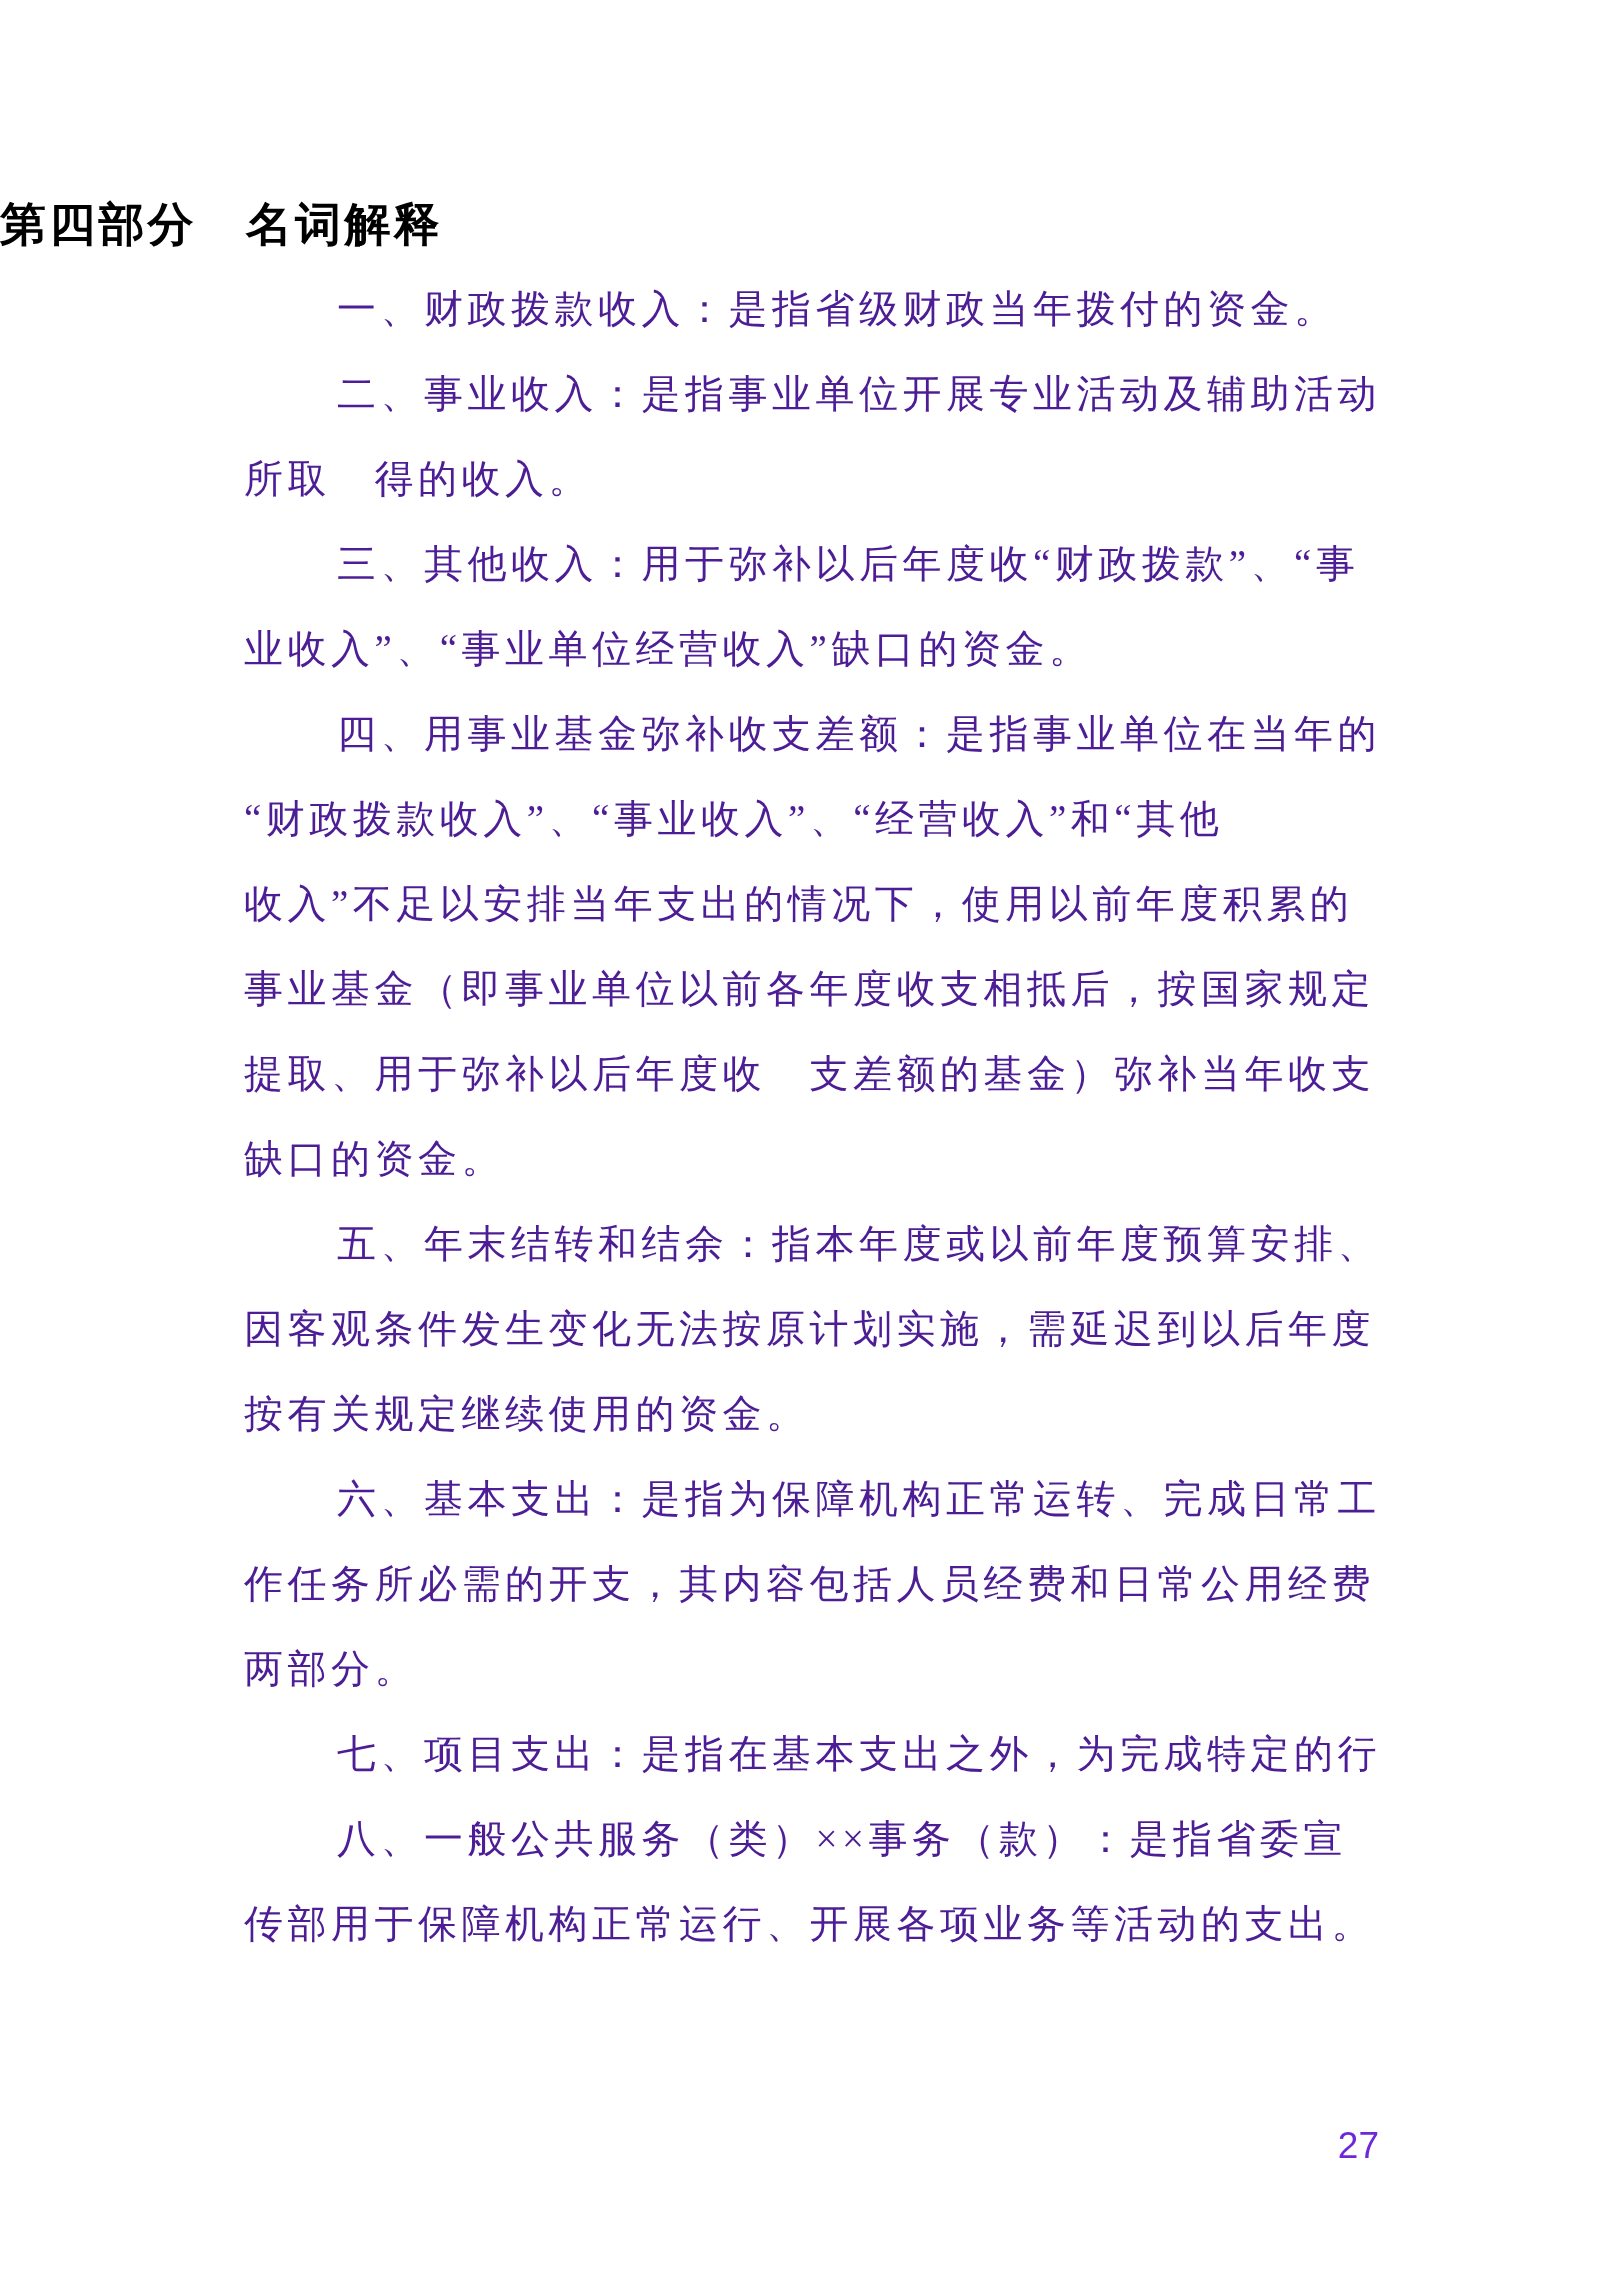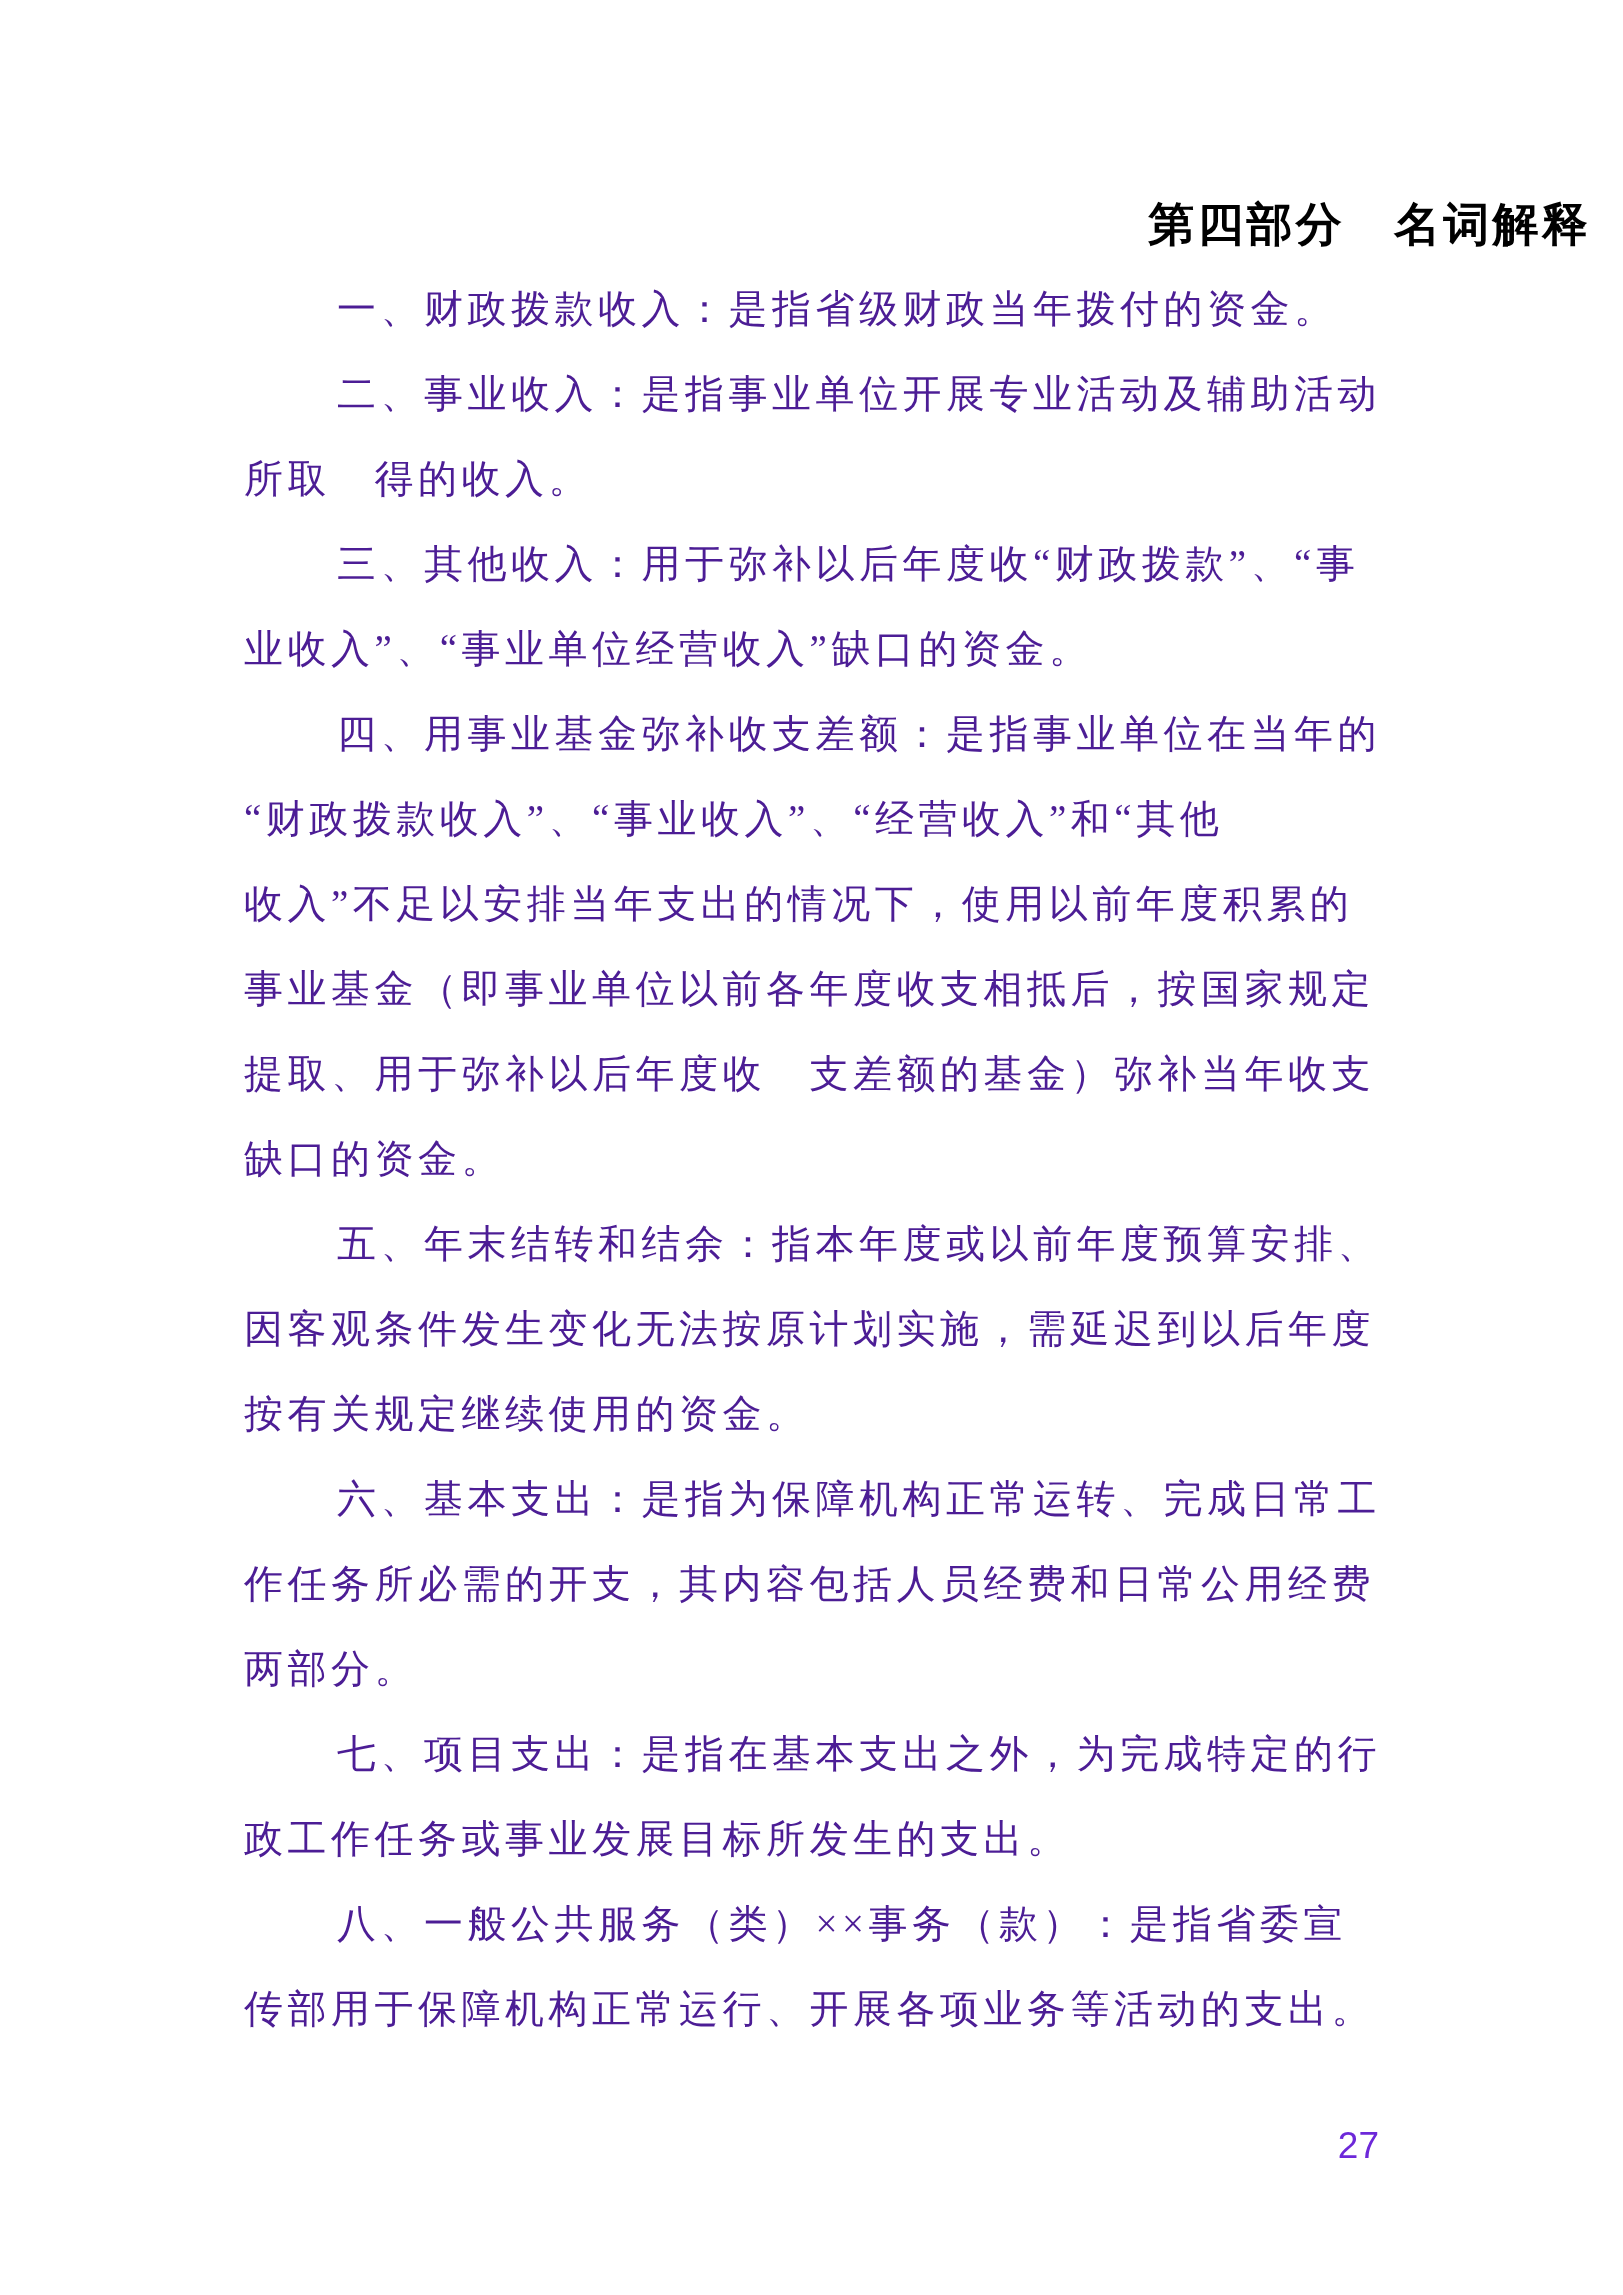--- a/index.html
+++ b/index.html
@@ -15,21 +15,21 @@
     height: 2295px;
     background: #ffffff;
     color: #000000;
     overflow: hidden;
   }
   .doc-title {
     position: absolute;
     top: 180px;
     left: 0;
     width: 1591px; 
-    text-align: right;
+    text-align: left;
     font-family: "Liberation Sans", sans-serif;
     font-weight: 700;
     font-size: 46px;
     letter-spacing: 3.2px;
     line-height: 89px;
     white-space: nowrap;
   }
   .body-text {
     position: absolute;
     left: 244px;
@@ -77,21 +77,20 @@
     <div class="line">事业基金（即事业单位以前各年度收支相抵后，按国家规定</div>
     <div class="line">提取、用于弥补以后年度收　支差额的基金）弥补当年收支</div>
     <div class="line">缺口的资金。</div>
     <div class="line indent">五、年末结转和结余：指本年度或以前年度预算安排、</div>
     <div class="line">因客观条件发生变化无法按原计划实施，需延迟到以后年度</div>
     <div class="line">按有关规定继续使用的资金。</div>
     <div class="line indent">六、基本支出：是指为保障机构正常运转、完成日常工</div>
     <div class="line">作任务所必需的开支，其内容包括人员经费和日常公用经费</div>
     <div class="line">两部分。</div>
     <div class="line indent">七、项目支出：是指在基本支出之外，为完成特定的行</div>
-    <div class="line">政工作任务或事业发展目标所发生的支出。</div>
     <div class="line indent">八、一般公共服务（类）××事务（款）：是指省委宣</div>
     <div class="line">传部用于保障机构正常运行、开展各项业务等活动的支出。</div>
   </div>
 
   <div class="page-number">27</div>
 
 </div>
 
 
 </body></html>

